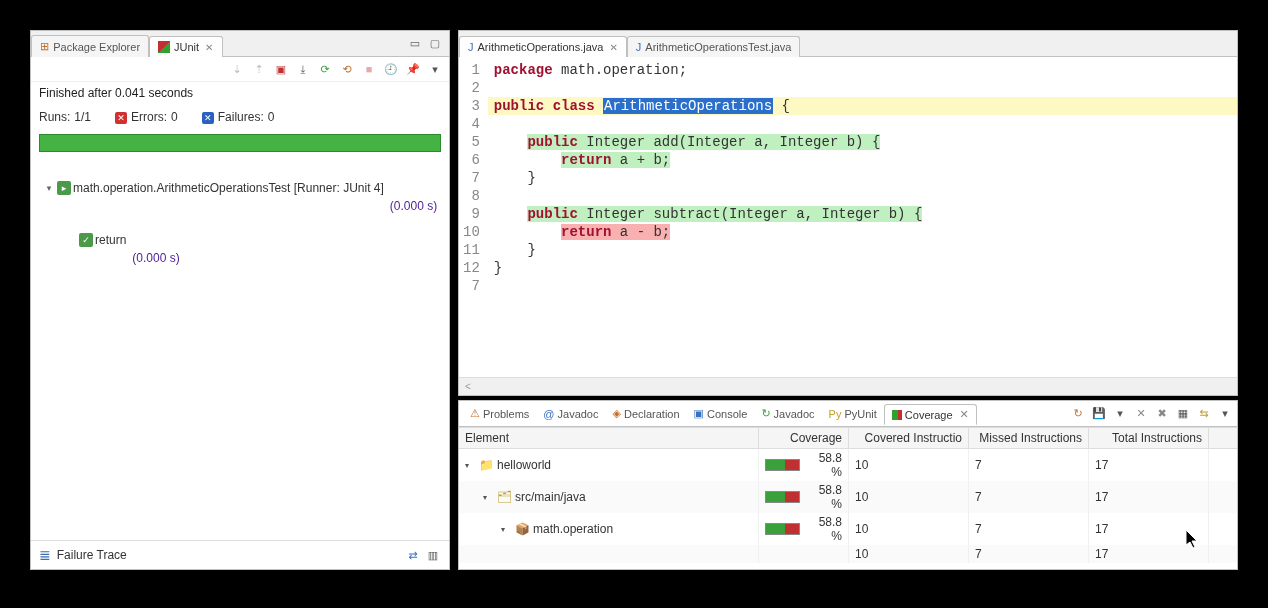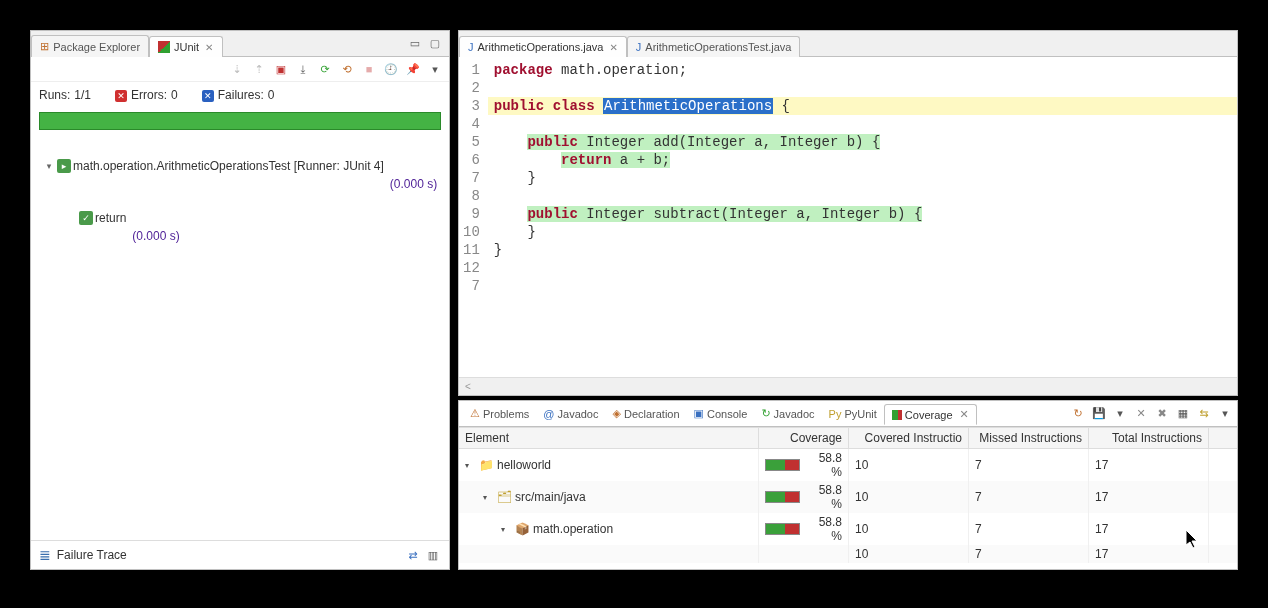--- a/index.html
+++ b/index.html
@@ -106,20 +106,21 @@
       <span class="icon-btn disabled">⇡</span>
       <span class="icon-btn" style="color:#c03030;">▣</span>
       <span class="icon-btn">⤓</span>
       <span class="icon-btn" style="color:#30a030;">⟳</span>
       <span class="icon-btn" style="color:#c07030;">⟲</span>
       <span class="icon-btn disabled" style="color:#c03030;">■</span>
       <span class="icon-btn">🕘</span>
       <span class="icon-btn">📌</span>
       <span class="icon-btn">▾</span>
     </div>
+    <div class="status-line">Finished after 0.041 seconds</div>
     <div class="stats-row">
       <div><span class="stat-label">Runs:</span><span class="stat-val">1/1</span></div>
       <div><span class="err-ico red">✕</span><span class="stat-label">Errors:</span><span class="stat-val">0</span></div>
       <div><span class="err-ico blue">✕</span><span class="stat-label">Failures:</span><span class="stat-val">0</span></div>
     </div>
     <div class="progress"></div>
     <div class="tree">
       <div class="tree-row i1">
         <span class="twisty">▾</span>
         <span class="tree-ico">▸</span>
@@ -174,20 +175,21 @@
         <div class="code">
           <div class="line"><span class="kw-pkg">package</span> math.operation;</div>
           <div class="line"></div>
           <div class="line hl-row"><span class="kw">public</span> <span class="kw">class</span> <span class="sel">ArithmeticOperations</span> {</div>
           <div class="line"></div>
           <div class="line">    <span class="cov-green"><span class="kw">public</span> Integer add(Integer a, Integer b) {</span></div>
           <div class="line">        <span class="cov-green"><span class="kw">return</span> a + b;</span></div>
           <div class="line">    }</div>
           <div class="line"></div>
           <div class="line">    <span class="cov-green"><span class="kw">public</span> Integer subtract(Integer a, Integer b) {</span></div>
+          <div class="line">        <span class="cov-red"><span class="kw">return</span> a - b;</span></div>
           <div class="line">    }</div>
           <div class="line">}</div>
           <div class="line"></div>
         </div>
       </div>
       <div class="editor-scroll-h">&lt;</div>
     </div>
 
     <div class="coverage-wrap">
       <div class="cov-tab-row">

